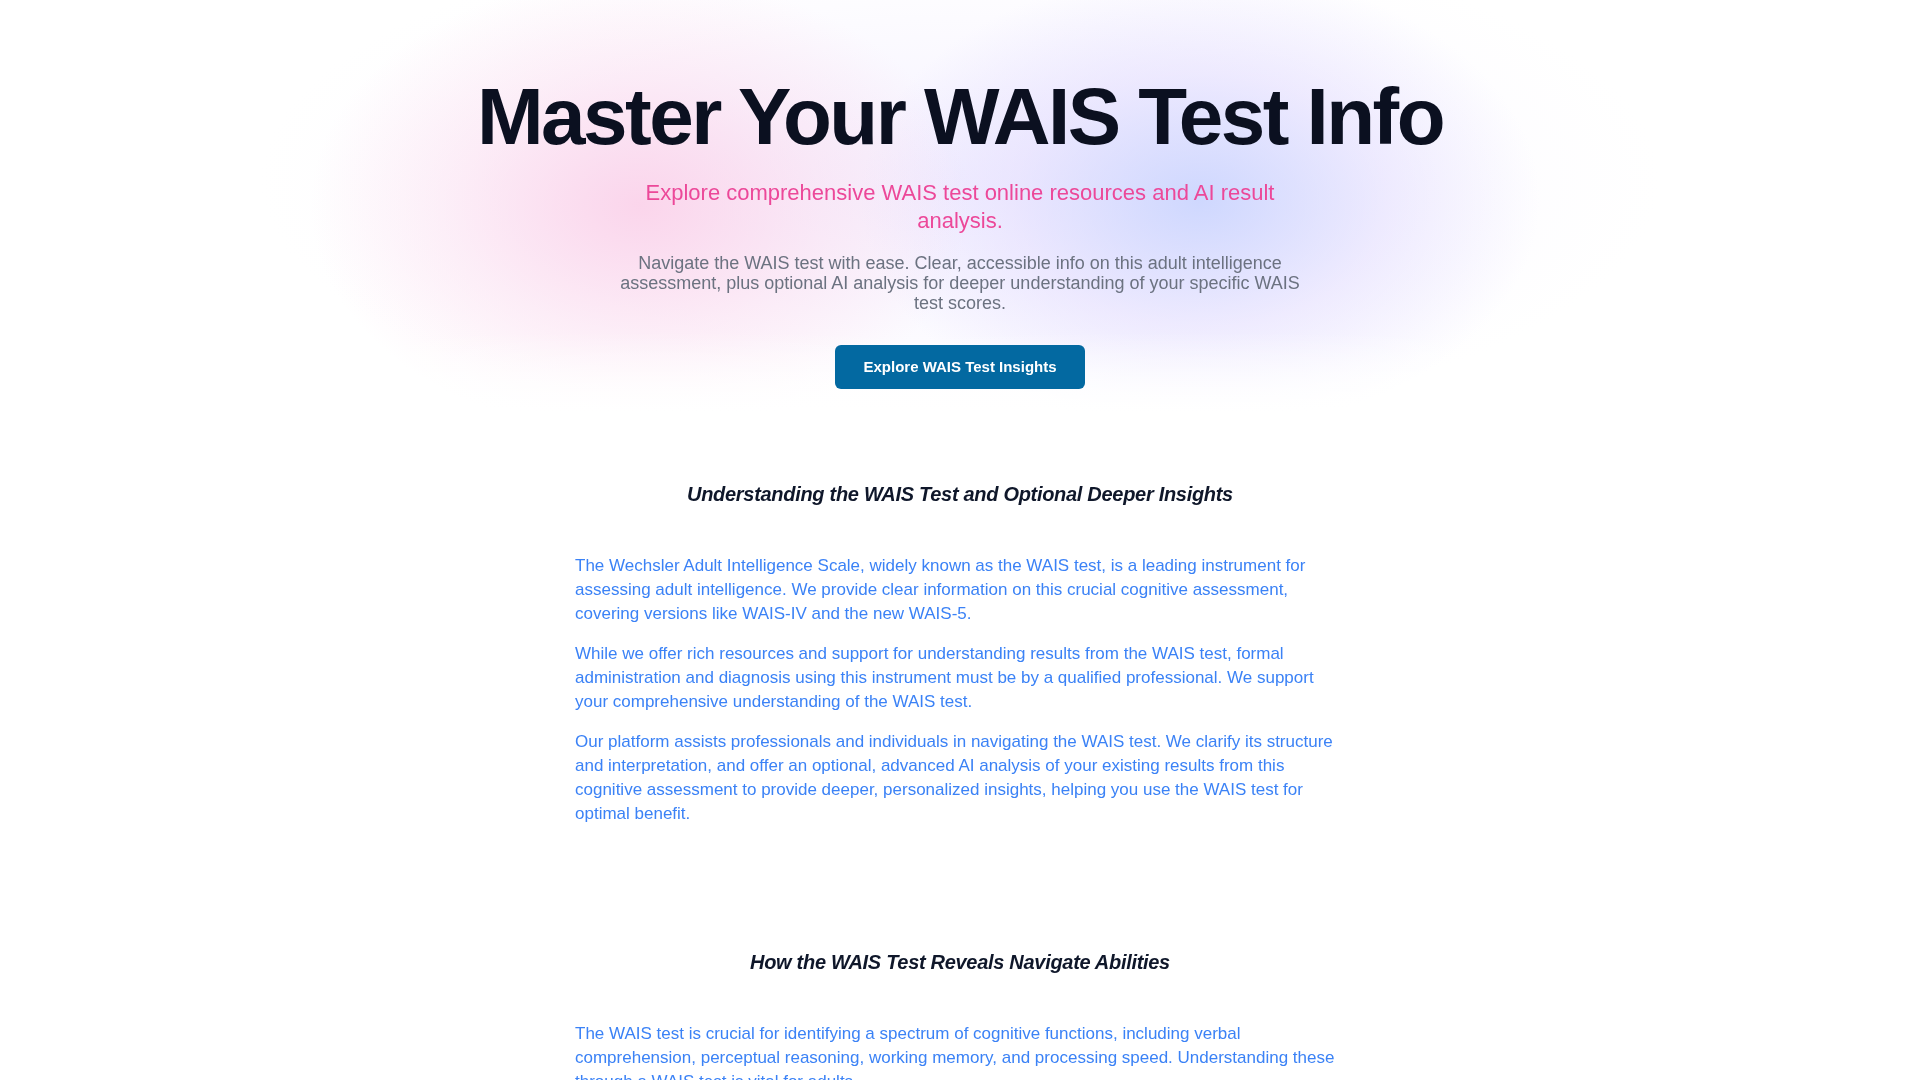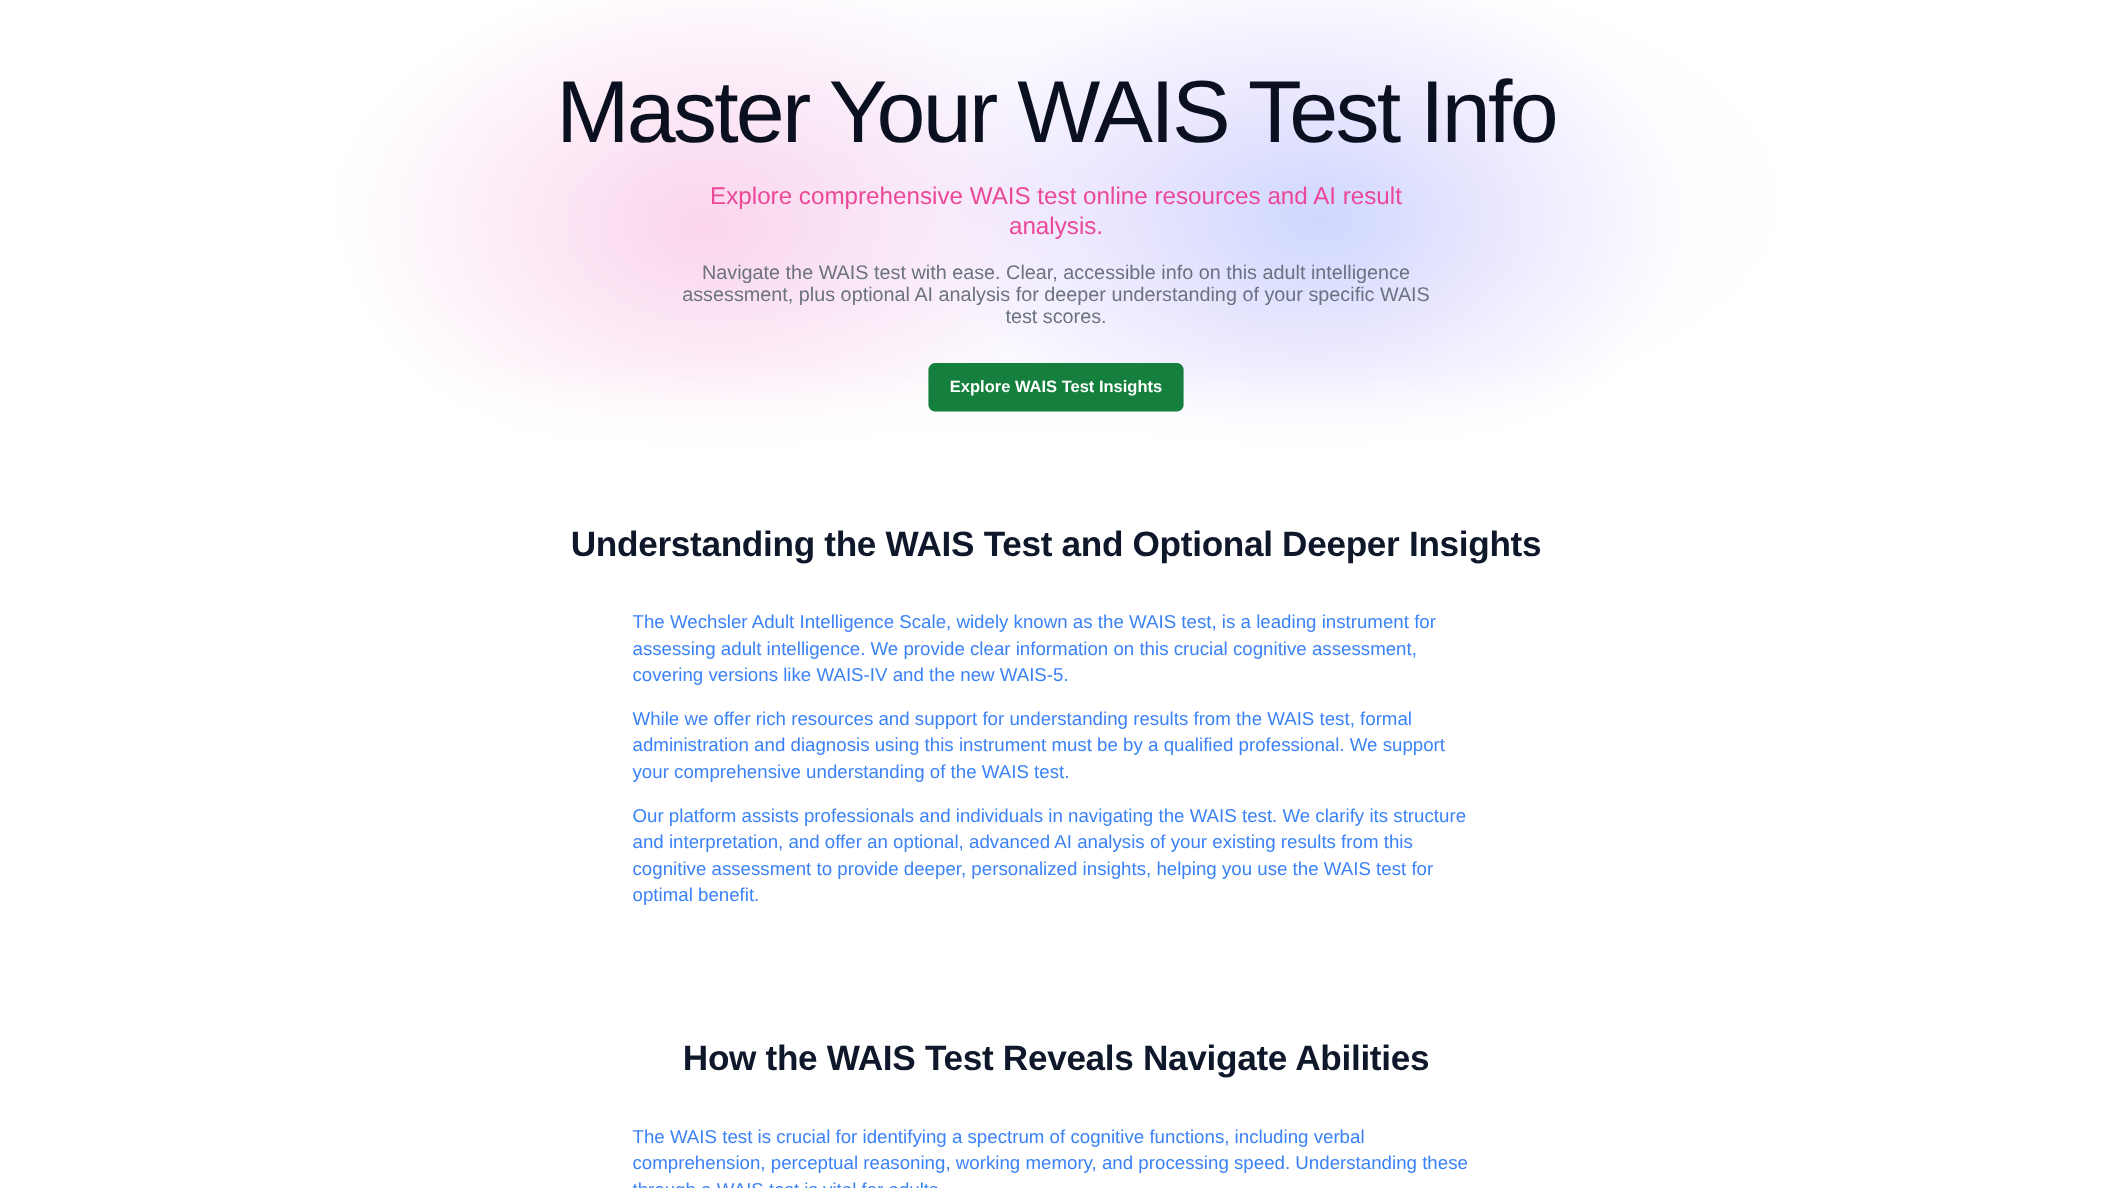--- a/index.html
+++ b/index.html
@@ -36,24 +36,24 @@
     height: 80px;
     background: linear-gradient(to bottom, rgba(255,255,255,0), #ffffff);
   }
   .hero-content {
     position: relative;
     z-index: 1;
     text-align: center;
     padding-top: 56px;
   }
   .hero-title {
-    margin: 0;
+    margin: 15px;
     font-size: 80px;
     line-height: 92px;
-    font-weight: 400;
+    font-weight: 700;
     letter-spacing: -2.5px;
     color: #0b1020;
   }
   .hero-subtitle {
     margin: 16px auto 0;
     width: 660px;
     font-size: 22px;
     line-height: 28px;
     color: #ec4899;
     font-weight: 400;
@@ -61,44 +61,45 @@
   .hero-desc {
     margin: 18px auto 0;
     width: 680px;
     font-size: 18px;
     line-height: 20px;
     color: #6b7280;
   }
   .hero-cta {
     display: inline-block;
     margin-top: 32px;
-    width: 232px;
+    width: 250px;
     height: 44px;
     line-height: 44px;
-    background: #15803d;
+    background: #0369a1;
     color: #ffffff;
     border: none;
     border-radius: 6px;
     font-size: 15px;
     font-weight: 700;
     font-family: "Liberation Sans", sans-serif;
     cursor: pointer;
     padding: 0;
   }
   .section {
     width: 1920px;
     text-align: center;
   }
   .section-title {
     margin: 0;
-    font-size: 32px;
+    font-size: 20px;
     line-height: 40px;
     font-weight: 700;
     color: #0f172a;
     letter-spacing: -0.3px;
+    font-style: italic;
   }
   .section-body {
     width: 770px;
     margin: 0 auto;
     text-align: left;
   }
   .section-body p {
     margin: 0 0 16px 0;
     font-size: 17px;
     line-height: 24px;

